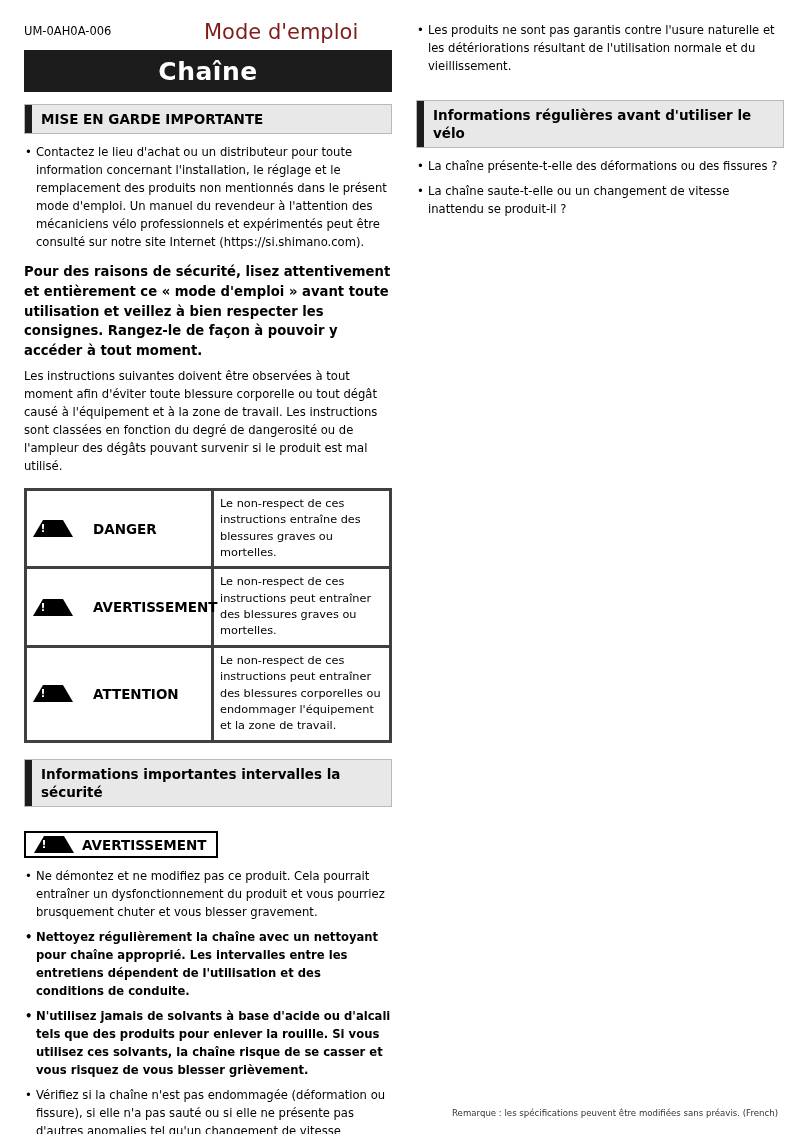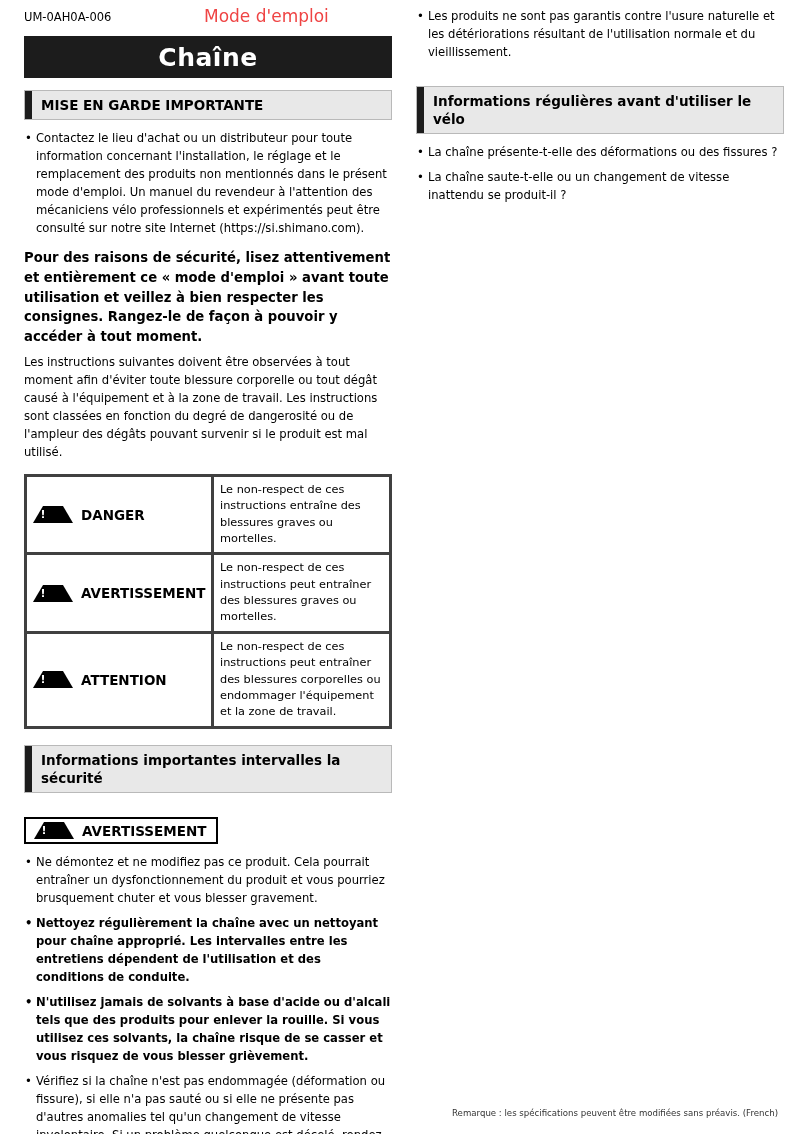--- a/index.html
+++ b/index.html
@@ -13,21 +13,21 @@
     font-family: "DejaVu Sans", "Liberation Sans", sans-serif;
     color: #000000;
     position: relative;
     overflow: hidden;
   }
   .page {
     position: relative;
     width: 802px;
     height: 1134px;
     box-sizing: border-box;
-    padding: 8px 24px 10px 24px;
+    padding: 22px 24px 10px 24px;
   }
   .columns {
     display: flex;
     gap: 24px;
     align-items: flex-start;
   }
   .col {
     width: 368px;
     flex: 0 0 368px;
   }
@@ -41,22 +41,22 @@
     position: absolute;
     left: 0;
     top: 2px;
     font-size: 11.5px;
     color: #000;
   }
   .doc-title {
     position: absolute;
     left: 180px;
     top: -2px;
-    font-size: 17px;
-    color: #ef4444;
+    font-size: 21px;
+    color: #7f1d1d;
   }
   
   .title-bar {
     background: #1c1c1c;
     color: #fff;
     height: 42px;
     display: flex;
     align-items: center;
     justify-content: center;
     margin-bottom: 12px;
@@ -135,21 +135,21 @@
     vertical-align: middle;
     padding: 5px 6px;
   }
   table.warn td.lvl {
     width: 172px;
     text-align: left;
   }
   .lvl-inner {
     display: flex;
     align-items: center;
-    gap: 8px;
+    gap: 20px;
   }
   .lvl-name {
     font-size: 13.5px;
     font-weight: bold;
   }
   td.desc {
     font-size: 11.3px;
     line-height: 1.45;
   }
   

